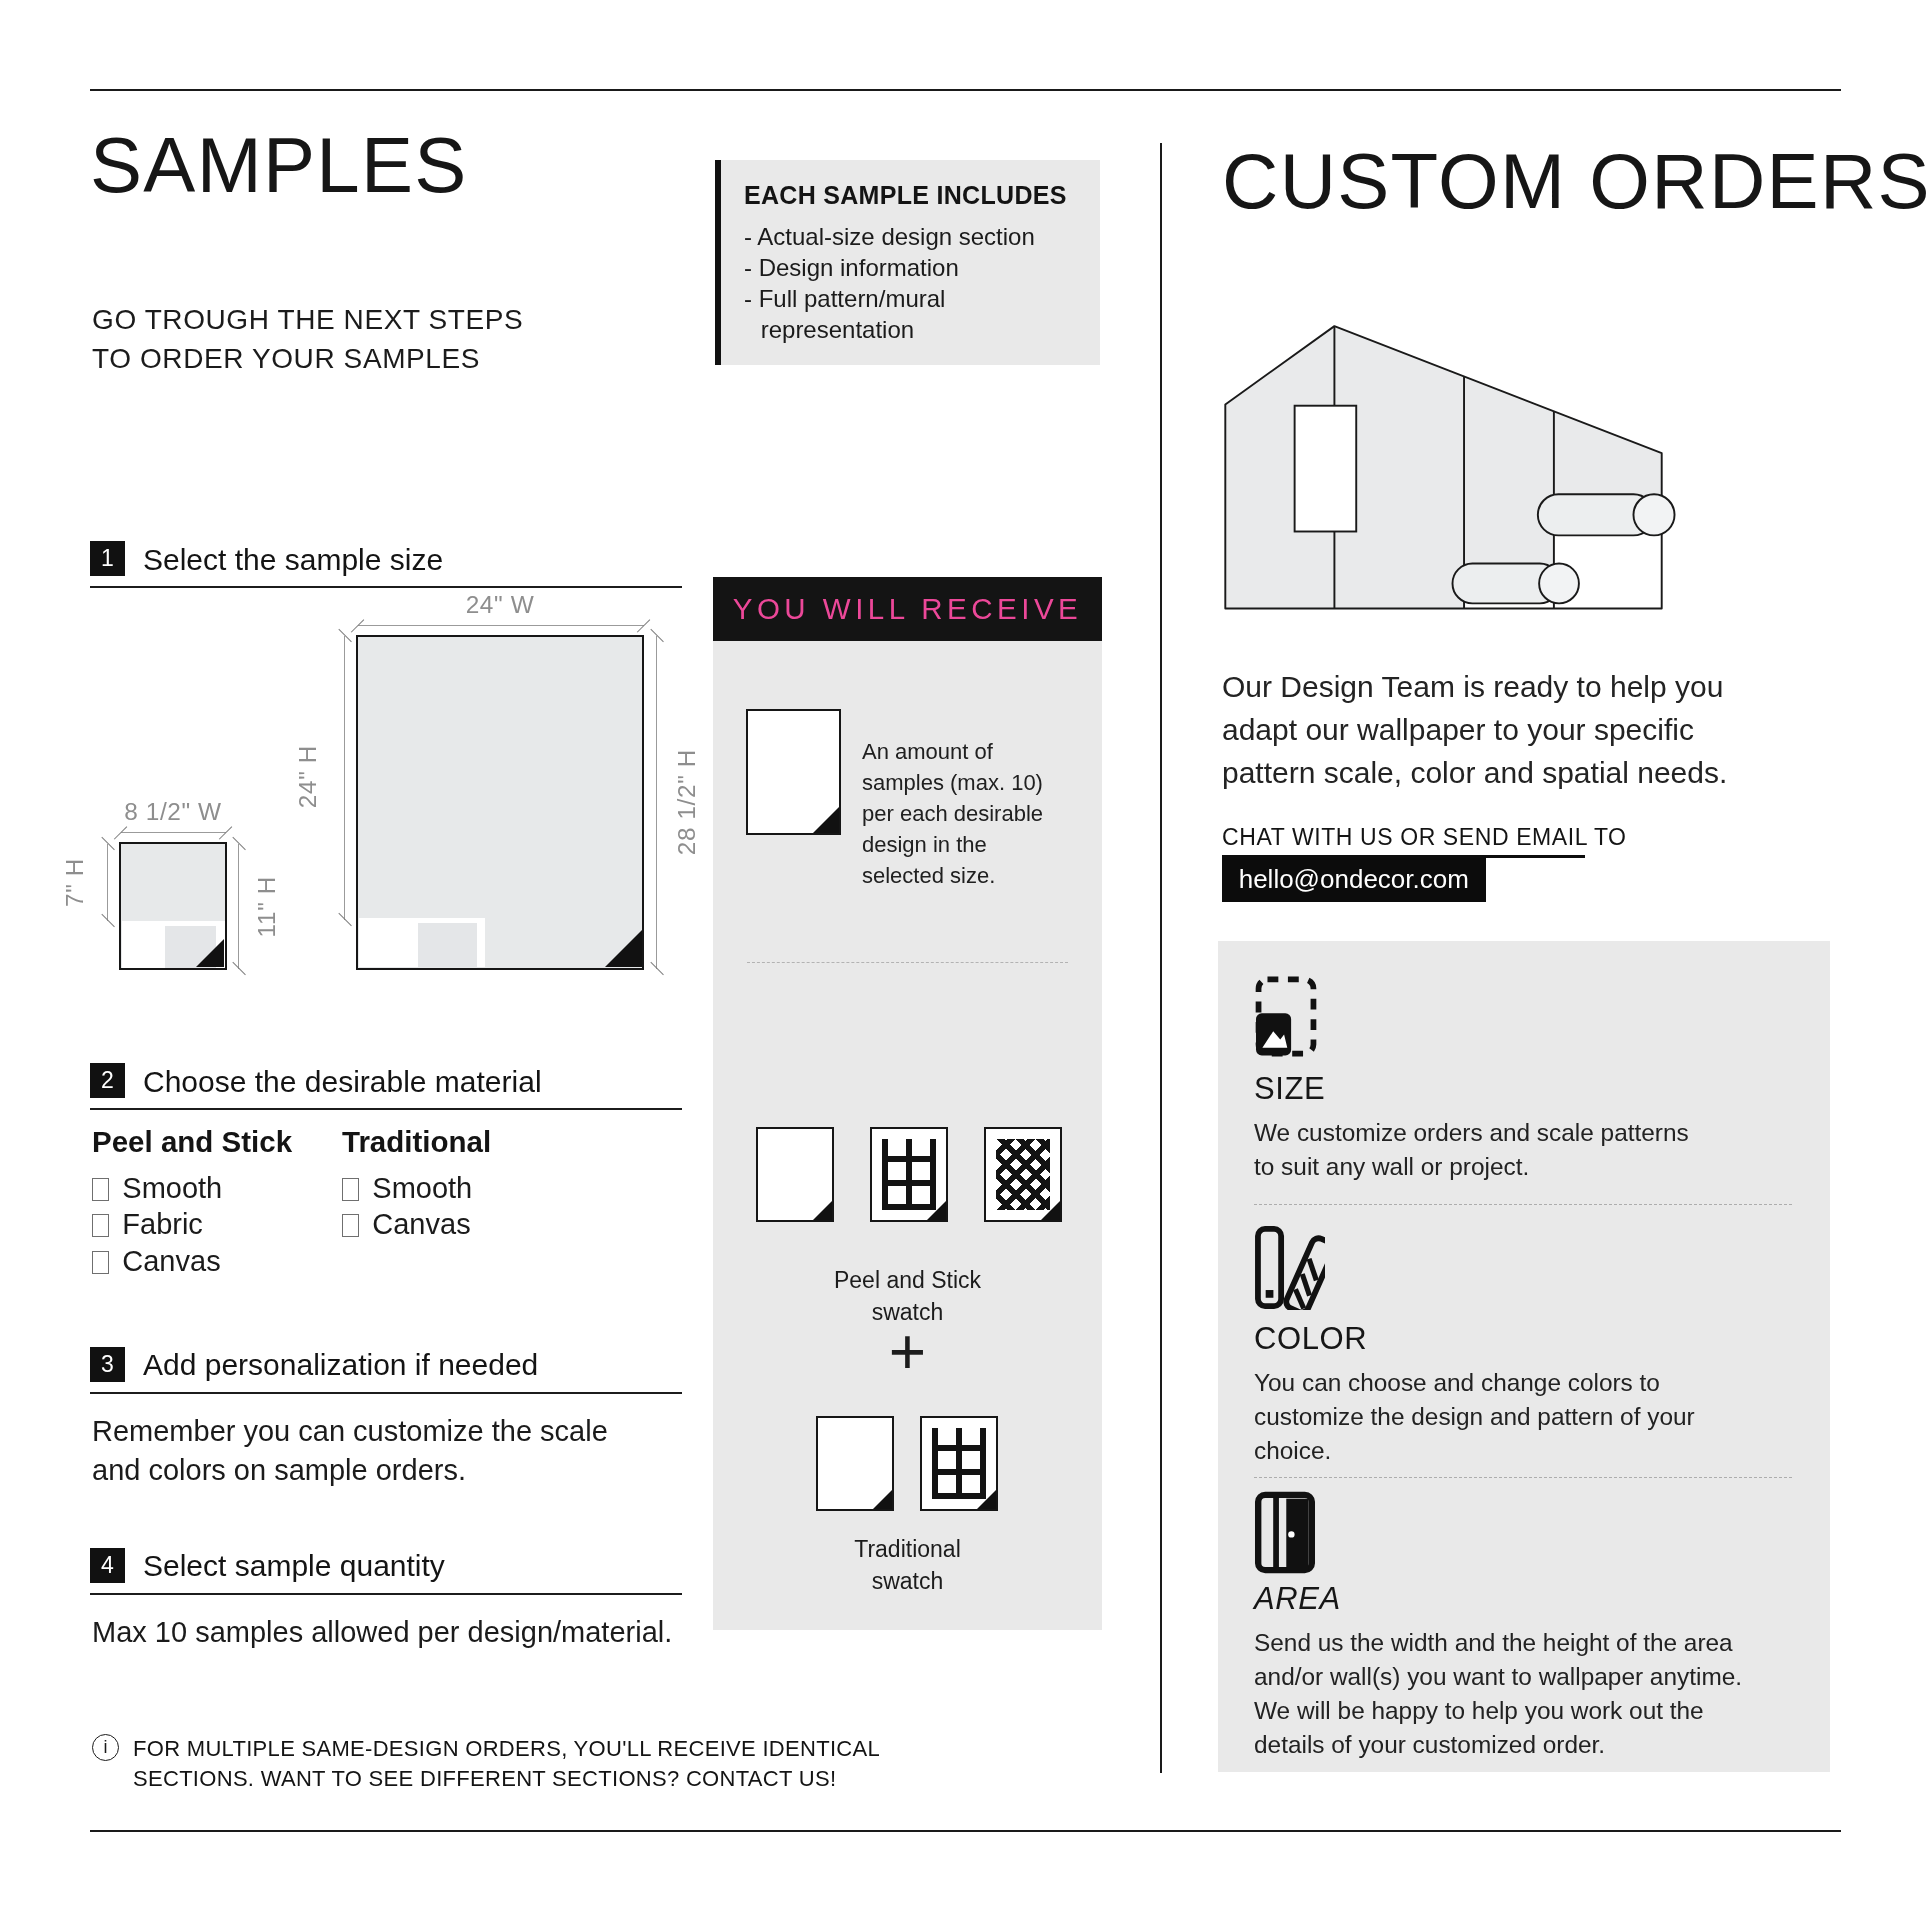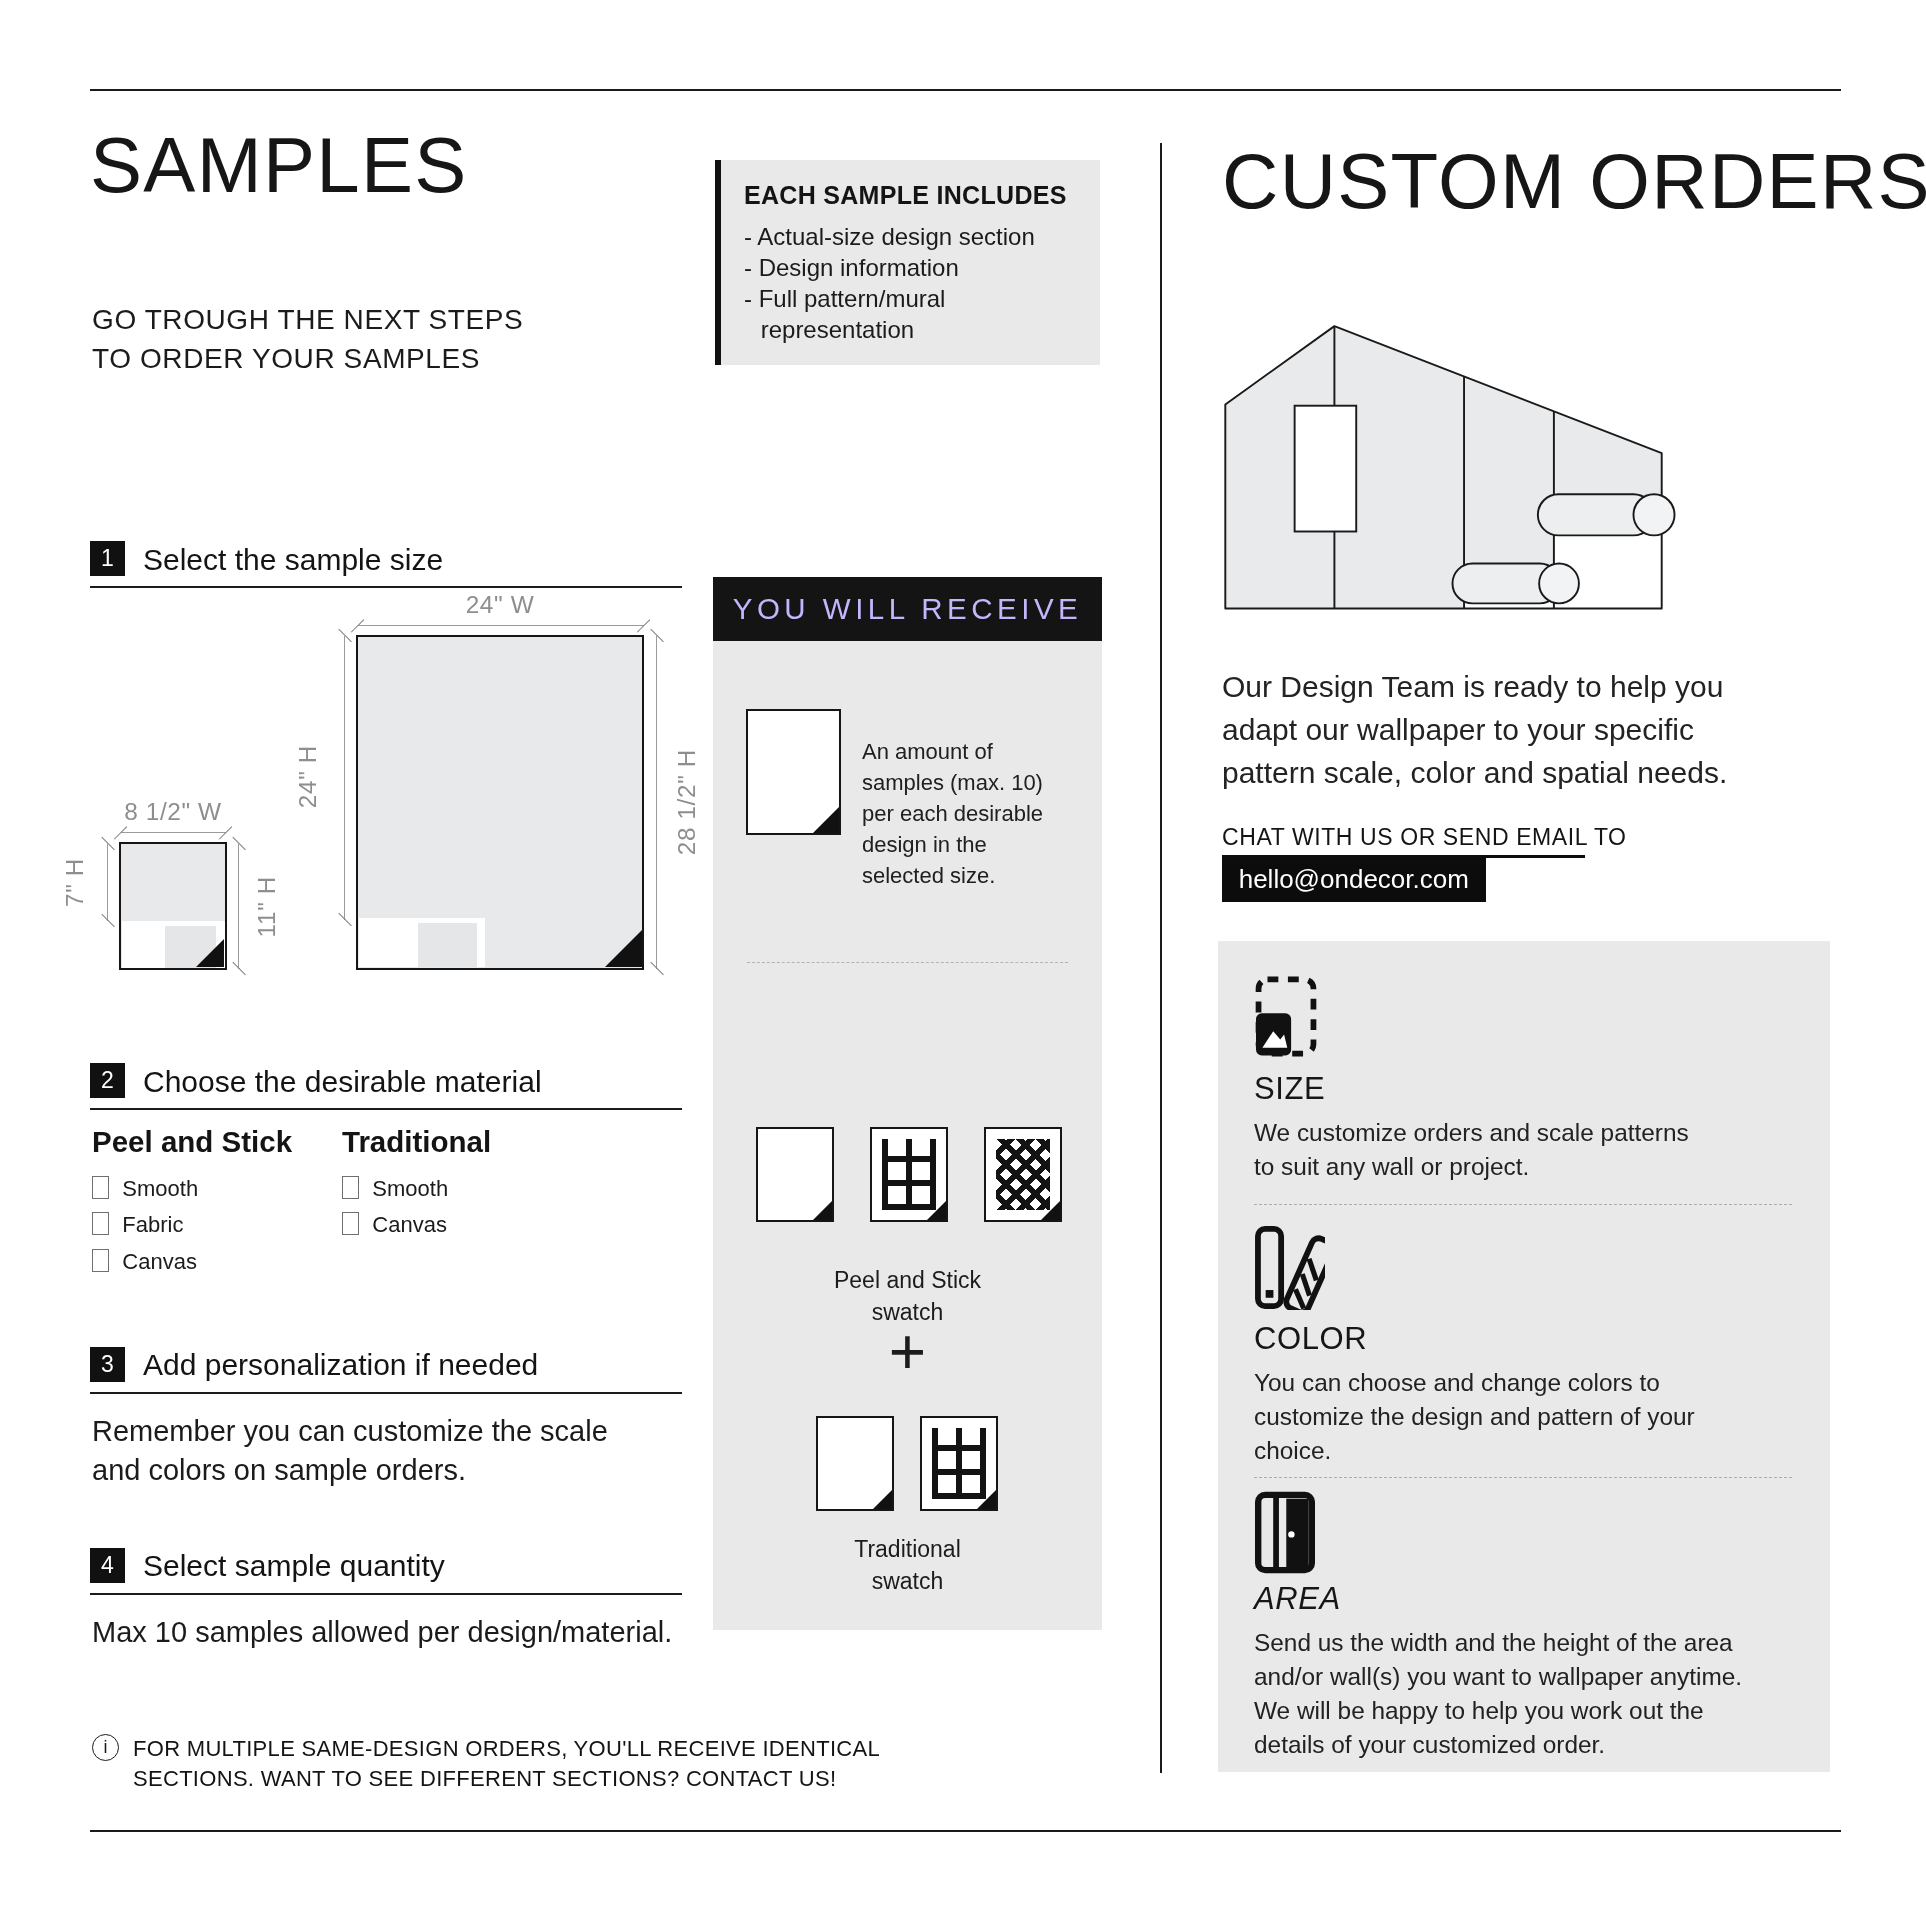--- a/index.html
+++ b/index.html
@@ -33,21 +33,21 @@
   .fold{position:absolute;right:0;bottom:0;width:0;height:0;}
   
   .paper{position:absolute;background:#fff;border:2.6px solid #161616;box-sizing:border-box;}
   .pat{position:absolute;inset:10.3px;}
   .pat.grid{background:repeating-linear-gradient(0deg,#131313 0 5.8px,transparent 5.8px 24px),
              repeating-linear-gradient(90deg,#131313 0 5.8px,transparent 5.8px 24px);}
   .pat.lat{background:repeating-linear-gradient(45deg,transparent 0 8.3px,#131313 8.3px 14px),
             repeating-linear-gradient(135deg,transparent 0 8.3px,#131313 8.3px 14px);}
   .cb{display:inline-block;width:17.3px;height:22.5px;border:1.9px solid #6f6f6f;box-sizing:border-box;
       margin-right:13px;vertical-align:-2.6px;background:#fff;}
-  .opt{font-size:22px;line-height:37px;color:#1b1b1b;}
+  .opt{font-size:29px;line-height:37px;color:#1b1b1b;}
   .mat-title{font-size:29.5px;font-weight:bold;color:#141414;}
   .body-line{display:block;}
   .note-icon{display:inline-flex;align-items:center;justify-content:center;width:27px;height:27px;
              border:1.9px solid #1b1b1b;border-radius:50%;font-size:18px;box-sizing:border-box;flex:0 0 27px;}
   .feat-head{font-size:31px;letter-spacing:0.6px;color:#161616;}
   .feat-body{font-size:24.4px;line-height:34px;color:#222;}
 </style>
 </head>
 <body>
 
@@ -147,21 +147,21 @@
 
   <div class="abs" style="left:715px;top:160px;width:385px;height:205px;background:#e9e9e9;border-left:6.4px solid #111;box-sizing:border-box;padding:20.5px 16.7px 0 23px;">
     <div style="font-size:25px;font-weight:bold;letter-spacing:0.3px;margin-bottom:11.6px;color:#141414;">EACH SAMPLE INCLUDES</div>
     <div style="font-size:24px;line-height:31px;">
       <div style="padding-left:16.7px;text-indent:-16.7px;">- Actual-size design section</div>
       <div style="padding-left:16.7px;text-indent:-16.7px;">- Design information</div>
       <div style="padding-left:16.7px;text-indent:-16.7px;">- Full pattern/mural representation</div>
     </div>
   </div>
 
-  <div class="abs" style="left:713px;top:577px;width:389px;height:64px;background:#141414;color:#c4b5fd;display:flex;align-items:center;justify-content:center;font-size:29.5px;letter-spacing:4.5px;">YOU WILL RECEIVE</div>
+  <div class="abs" style="left:713px;top:577px;width:389px;height:64px;background:#141414;color:#ec4899;display:flex;align-items:center;justify-content:center;font-size:29.5px;letter-spacing:4.5px;">YOU WILL RECEIVE</div>
 
   <div class="abs" style="left:713px;top:641px;width:389px;height:989px;background:#e9e9e9;"></div>
 
   <div class="paper" style="left:746px;top:709px;width:95px;height:126px;">
     <div class="fold" style="border-left:26px solid transparent;border-bottom:26px solid #111;"></div>
   </div>
   <div class="abs" style="left:862px;top:736px;width:231px;font-size:22px;line-height:31px;color:#202020;">
     <span class="body-line">An amount of</span>
     <span class="body-line">samples (max. 10)</span>
     <span class="body-line">per each desirable</span>

